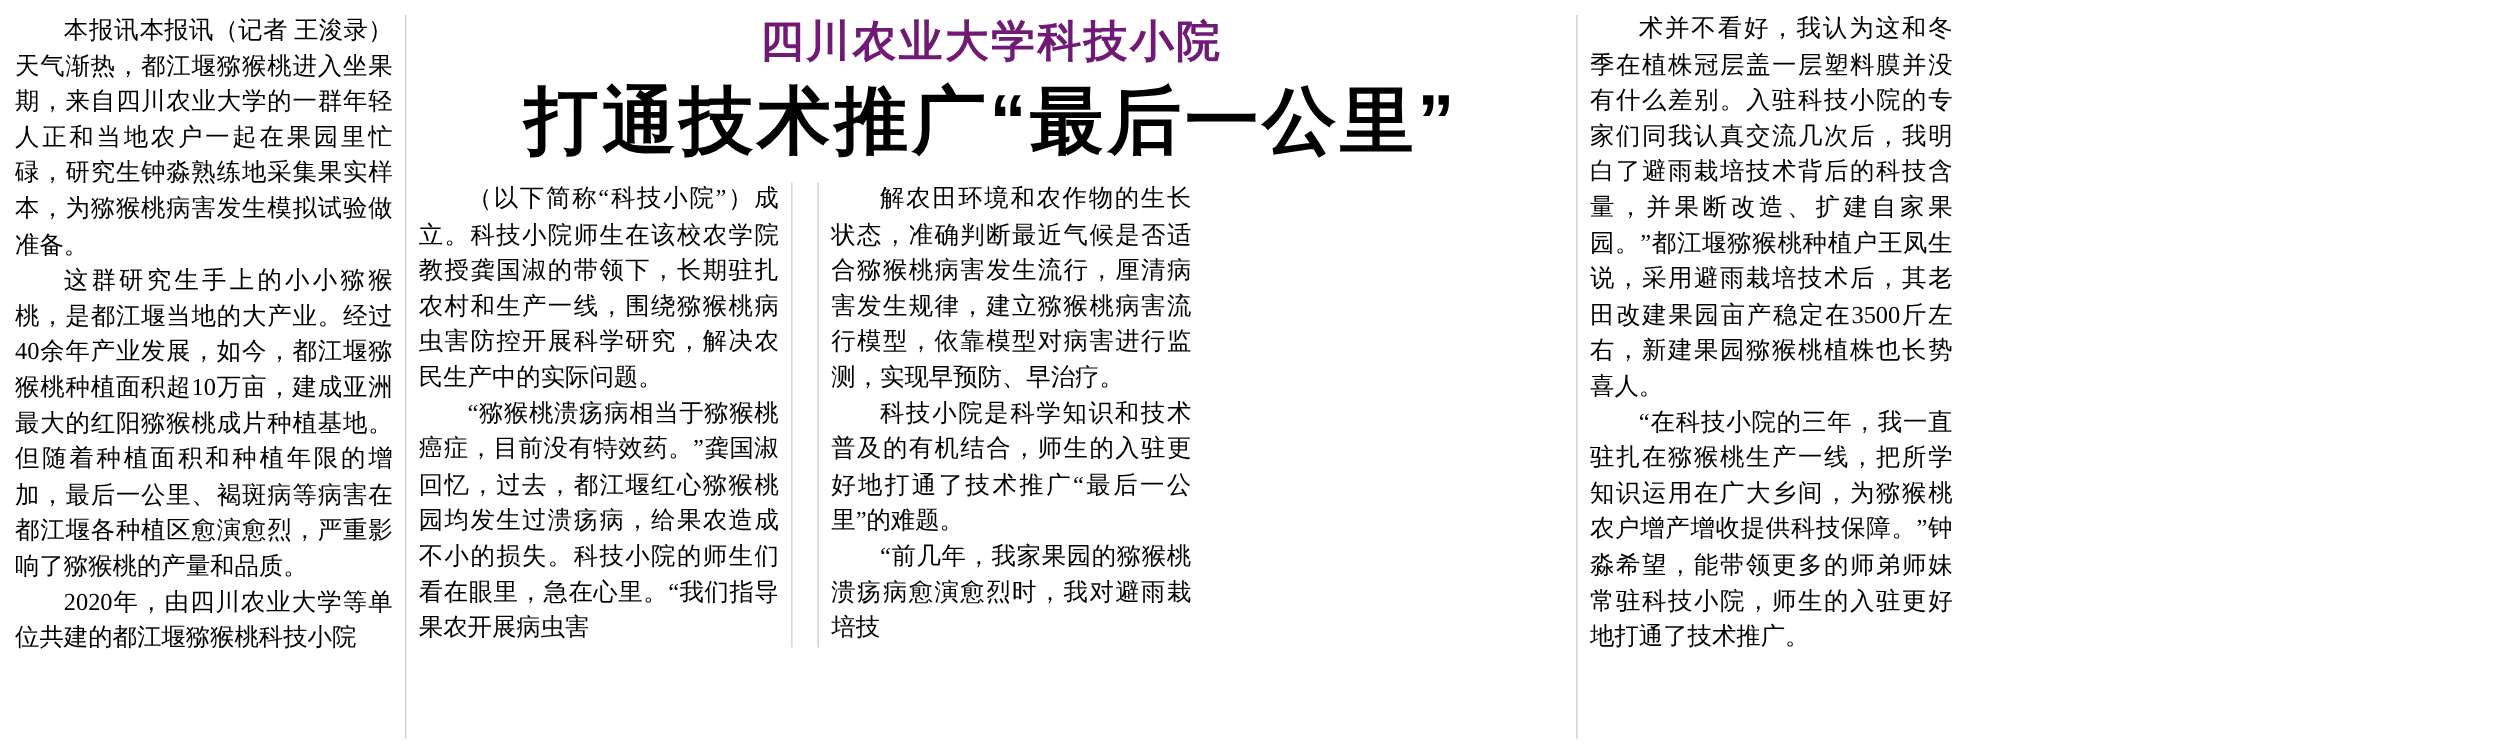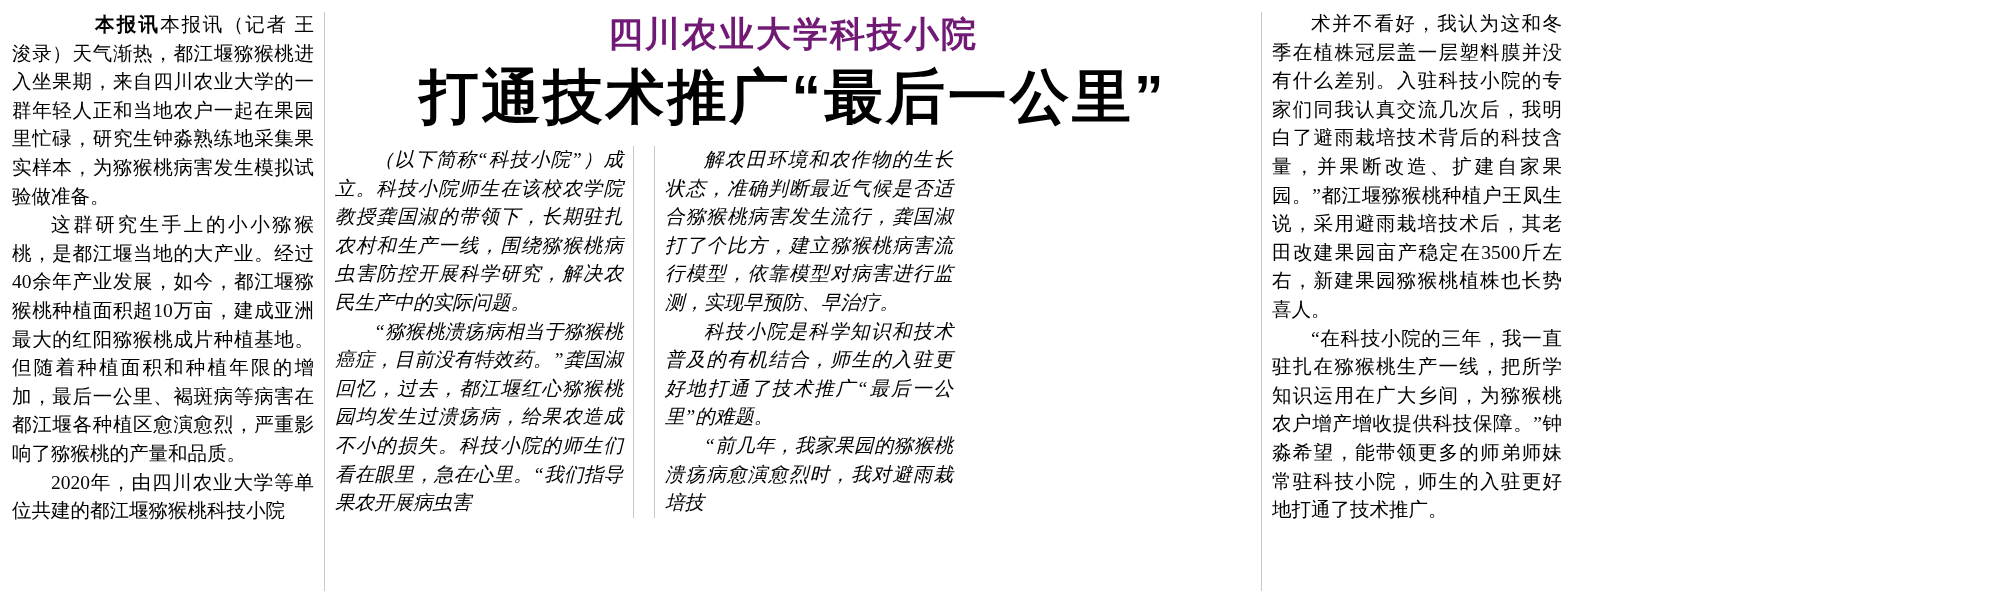--- a/index.html
+++ b/index.html
@@ -44,24 +44,23 @@
     margin: 0 0 0 0;
     font-size: 19.5px;
     line-height: 28.6px;
     text-align: justify;
     text-justify: inter-ideograph;
     text-indent: 2em;
     font-family: "Liberation Serif", "DejaVu Serif", serif;
     letter-spacing: 0px;
   }
   .lead {
-    font-weight: bold;
+    font-weight: normal;
     font-family: "Liberation Sans", "DejaVu Sans", sans-serif;
     letter-spacing: 0.5px;
-    margin-left: 44px;
   }
   
   .headline-wrap {
     width: 100%;
     text-align: center;
     padding-top: 2px;
   }
   .kicker {
     font-size: 35px;
     line-height: 44px;
@@ -78,21 +77,20 @@
     color: #000000;
     font-family: "Liberation Sans", "DejaVu Sans", sans-serif;
     letter-spacing: 3px;
     white-space: nowrap;
   }
   .mid-cols {
     display: flex;
     flex-direction: row;
     align-items: flex-end;
     margin-top: 14px;
-    font-style: italic;
   }
   .mid-col {
     width: 288px;
     flex: 0 0 288px;
   }
   .mid-rule {
     width: 1px;
     align-self: stretch;
     background: #c9c9c9;
     margin: 0 10px;
@@ -124,21 +122,21 @@
         <p class="body">（以下简称“科技小院”）成立。科技小院师生在该校农学院教授龚国淑的带领下，长期驻扎农村和生产一线，围绕猕猴桃病虫害防控开展科学研究，解决农民生产中的实际问题。</p>
         <p class="body">“猕猴桃溃疡病相当于猕猴桃癌症，目前没有特效药。”龚国淑回忆，过去，都江堰红心猕猴桃园均发生过溃疡病，给果农造成不小的损失。科技小院的师生们看在眼里，急在心里。“我们指导果农开展病虫害</p>
       </div>
 
       <div class="mid-rule"></div>
 
 
       <div class="mid-rule"></div>
 
       <div class="mid-col">
-        <p class="body">解农田环境和农作物的生长状态，准确判断最近气候是否适合猕猴桃病害发生流行，龚国淑打了个比方，建立猕猴桃病害流行模型，依靠模型对病害进行监测，实现早预防、早治疗。</p>
+        <p class="body">解农田环境和农作物的生长状态，准确判断最近气候是否适合猕猴桃病害发生流行，厘清病害发生规律，建立猕猴桃病害流行模型，依靠模型对病害进行监测，实现早预防、早治疗。</p>
         <p class="body">科技小院是科学知识和技术普及的有机结合，师生的入驻更好地打通了技术推广“最后一公里”的难题。</p>
         <p class="body">“前几年，我家果园的猕猴桃溃疡病愈演愈烈时，我对避雨栽培技</p>
       </div>
     </div>
   </div>
 
   <div class="rule"></div>
 
   <div class="col col5">
     <p class="body">术并不看好，我认为这和冬季在植株冠层盖一层塑料膜并没有什么差别。入驻科技小院的专家们同我认真交流几次后，我明白了避雨栽培技术背后的科技含量，并果断改造、扩建自家果园。”都江堰猕猴桃种植户王凤生说，采用避雨栽培技术后，其老田改建果园亩产稳定在3500斤左右，新建果园猕猴桃植株也长势喜人。</p>

